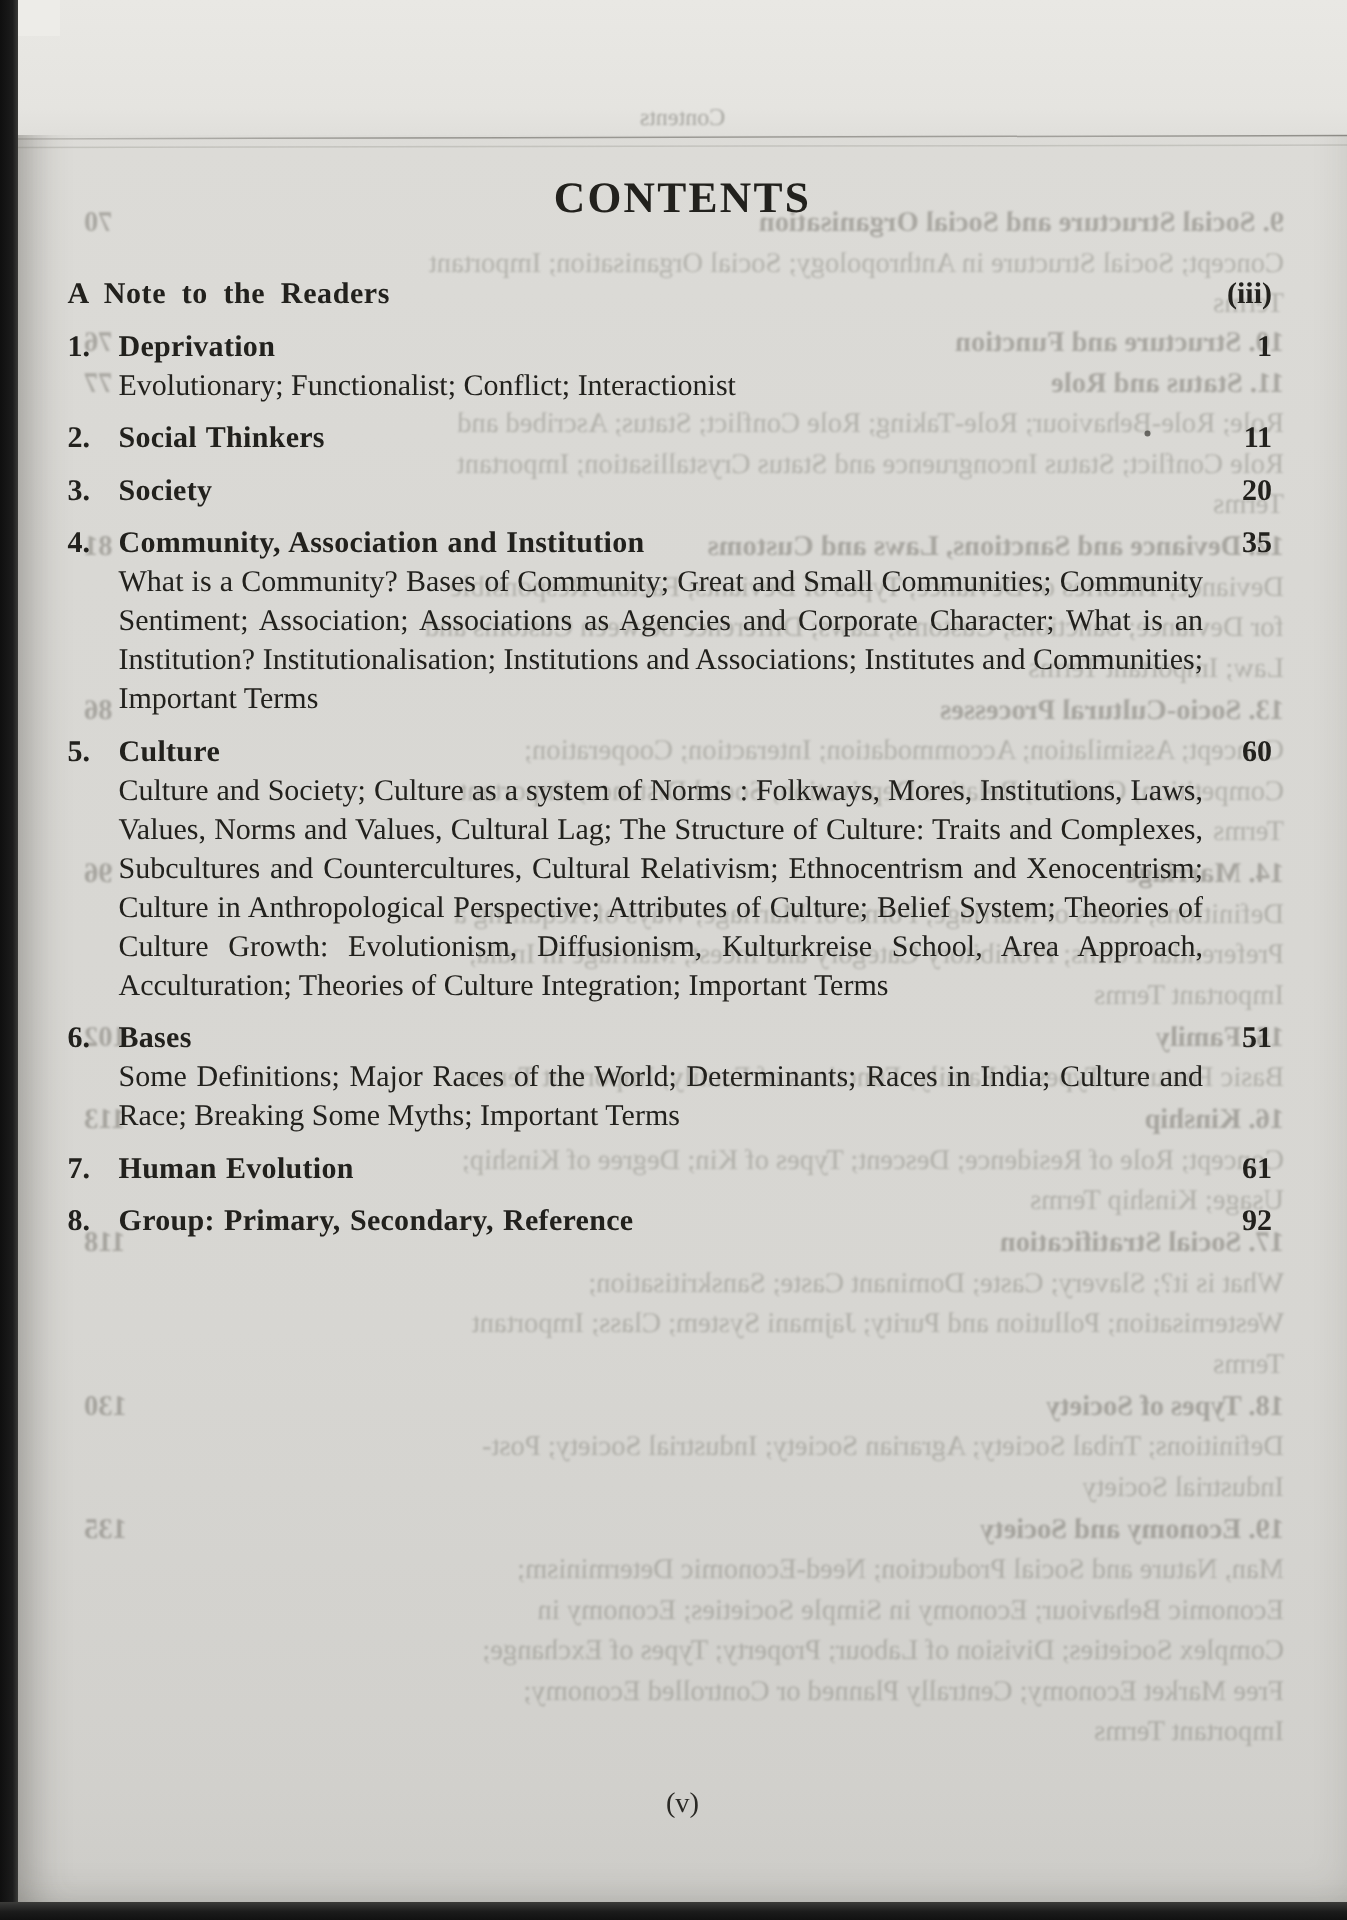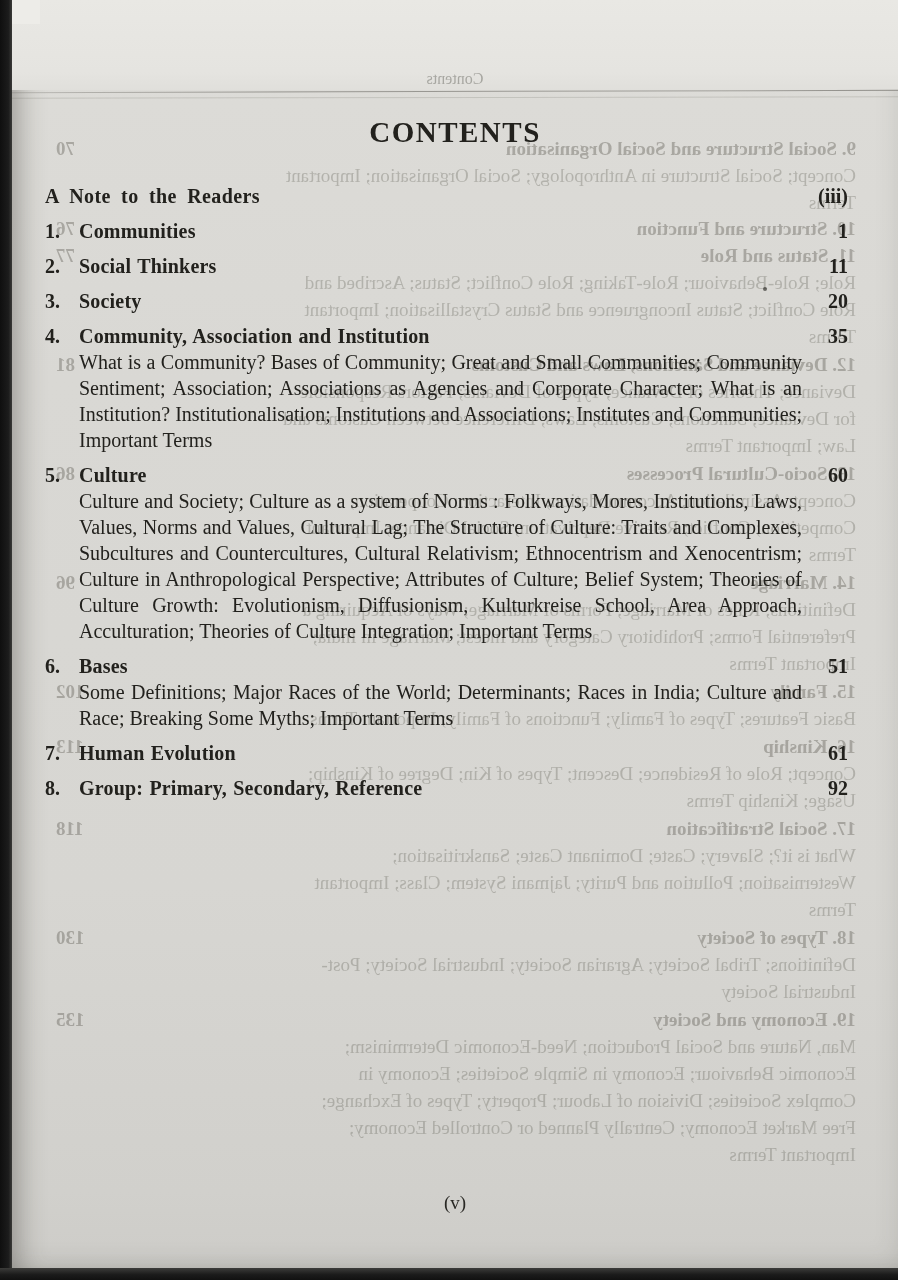--- a/index.html
+++ b/index.html
@@ -292,23 +292,24 @@
       <div class="note-row">
         <span class="note-label">A Note to the Readers</span>
         <span class="page-num">(iii)</span>
       </div>
 
       <div>
 
           <div class="toc-item">
             <div class="toc-row">
               <span class="toc-num">1.</span>
-              <span class="toc-title">Communities</span>
+              <span class="toc-title">Deprivation</span>
               <span class="page-num">1</span>
             </div>
+            <p class="toc-desc">Evolutionary; Functionalist; Conflict; Interactionist</p>
           </div>
 
           <div class="toc-item">
             <div class="toc-row">
               <span class="toc-num">2.</span>
               <span class="toc-title">Social Thinkers</span>
               <span class="page-num">11</span>
             </div>
           </div>
 

